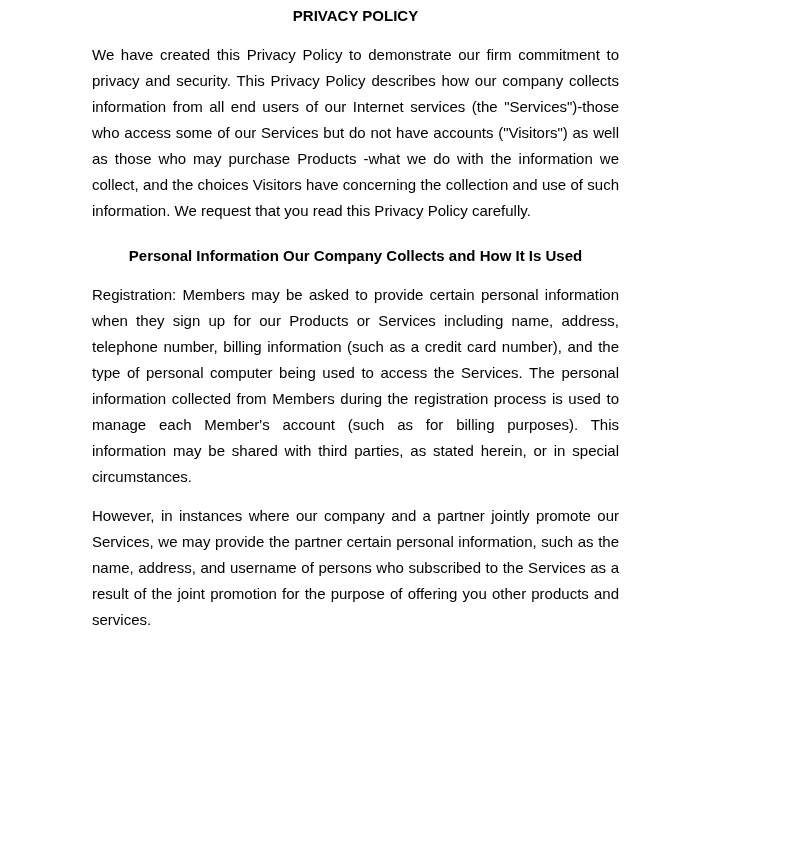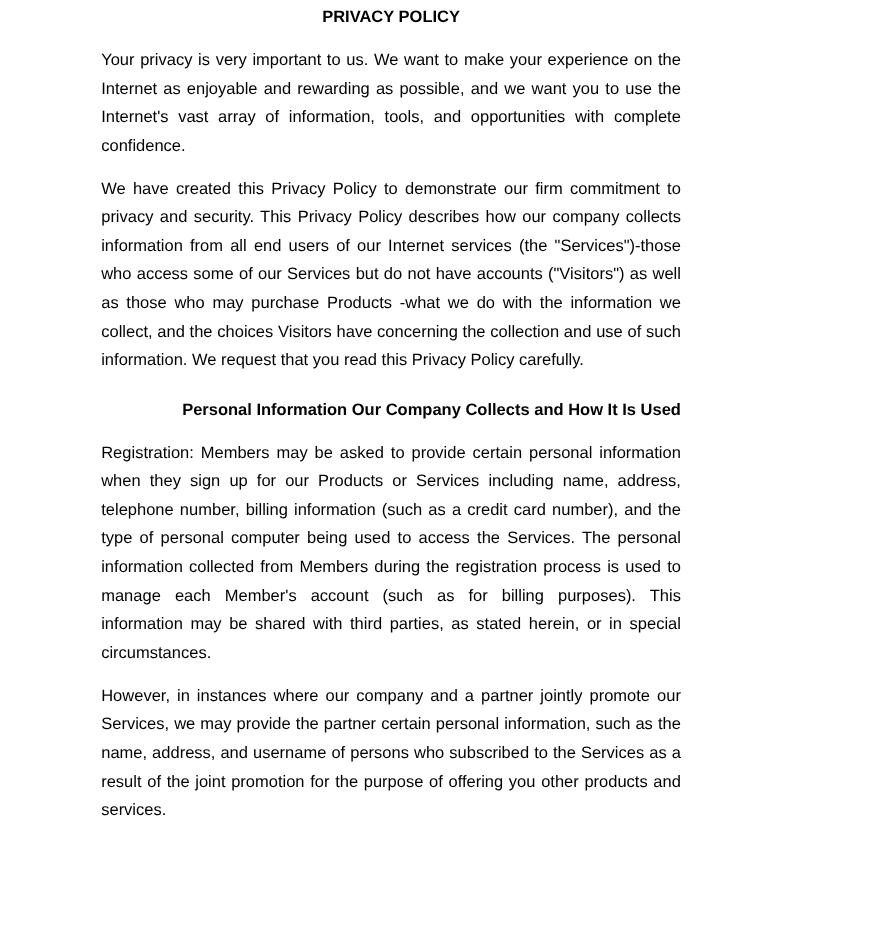--- a/index.html
+++ b/index.html
@@ -31,32 +31,31 @@
   .para {
     font-size: 15px;
     line-height: 26px;
     text-align: justify;
     text-justify: inter-word;
     margin: 13px 0;
   }
   .doc-heading {
     font-size: 15px;
     font-weight: bold;
-    text-align: right;
+    text-align: center;
     line-height: 26px;
     margin: 19px 0 13px 0;
   }
 </style>
 </head>
 <body>
 
 <div class="page">
   <h1 class="doc-title">PRIVACY POLICY</h1>
 
-  <p class="para">Your privacy is very important to us. We want to make your experience on the Internet as enjoyable and rewarding as possible, and we want you to use the Internet's vast array of information, tools, and opportunities with complete confidence.</p>
 
   <p class="para">We have created this Privacy Policy to demonstrate our firm commitment to privacy and security. This Privacy Policy describes how our company collects information from all end users of our Internet services (the "Services")-those who access some of our Services but do not have accounts ("Visitors") as well as those who may purchase Products -what we do with the information we collect, and the choices Visitors have concerning the collection and use of such information. We request that you read this Privacy Policy carefully.</p>
 
   <h2 class="doc-heading">Personal Information Our Company Collects and How It Is Used</h2>
 
 
   <p class="para">Registration: Members may be asked to provide certain personal information when they sign up for our Products or Services including name, address, telephone number, billing information (such as a credit card number), and the type of personal computer being used to access the Services. The personal information collected from Members during the registration process is used to manage each Member's account (such as for billing purposes). This information may be shared with third parties, as stated herein, or in special circumstances.</p>
 
   <p class="para">However, in instances where our company and a partner jointly promote our Services, we may provide the partner certain personal information, such as the name, address, and username of persons who subscribed to the Services as a result of the joint promotion for the purpose of offering you other products and services.</p>
 </div>

